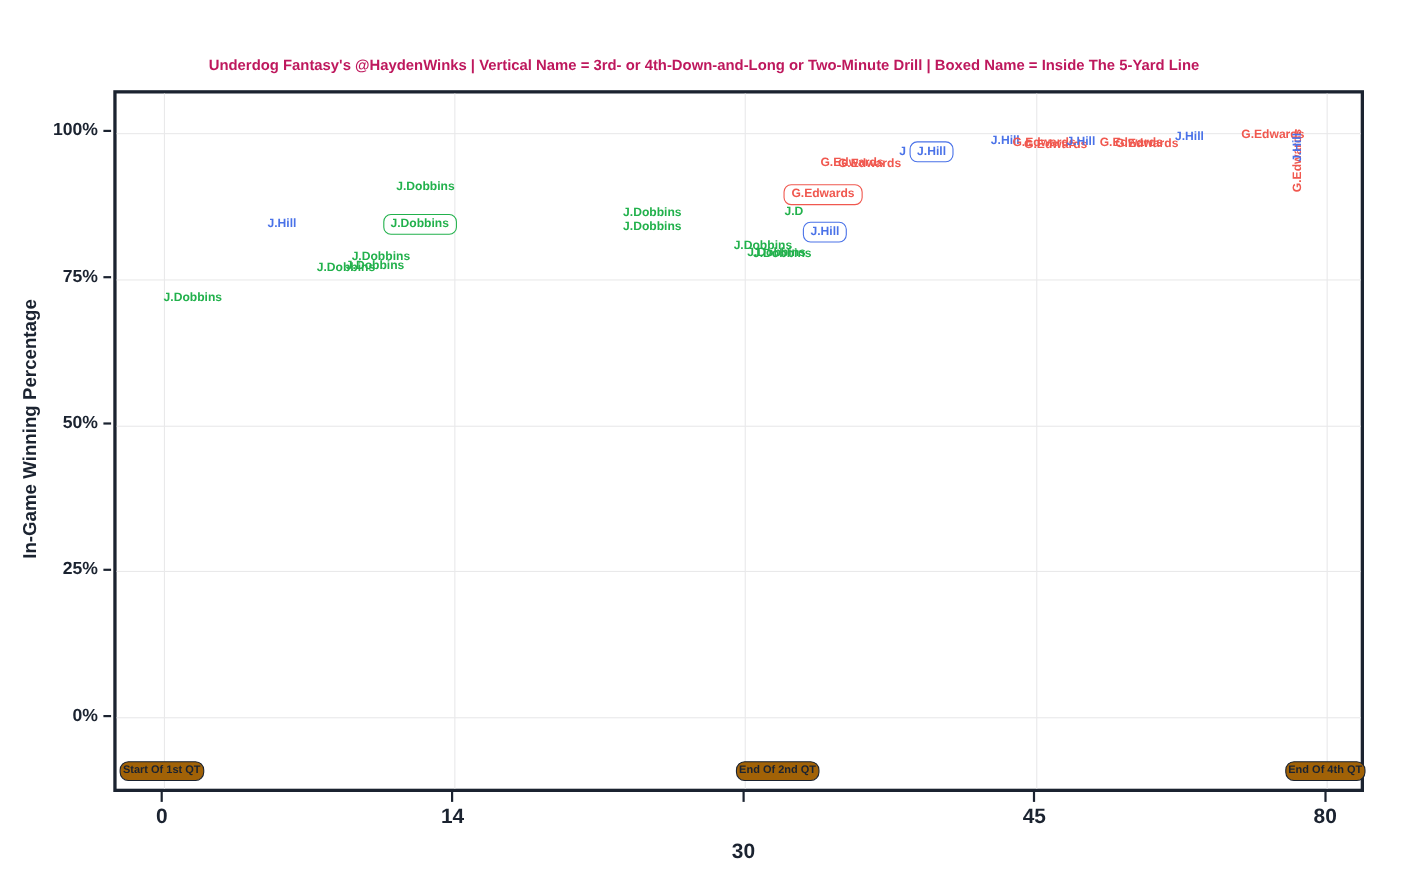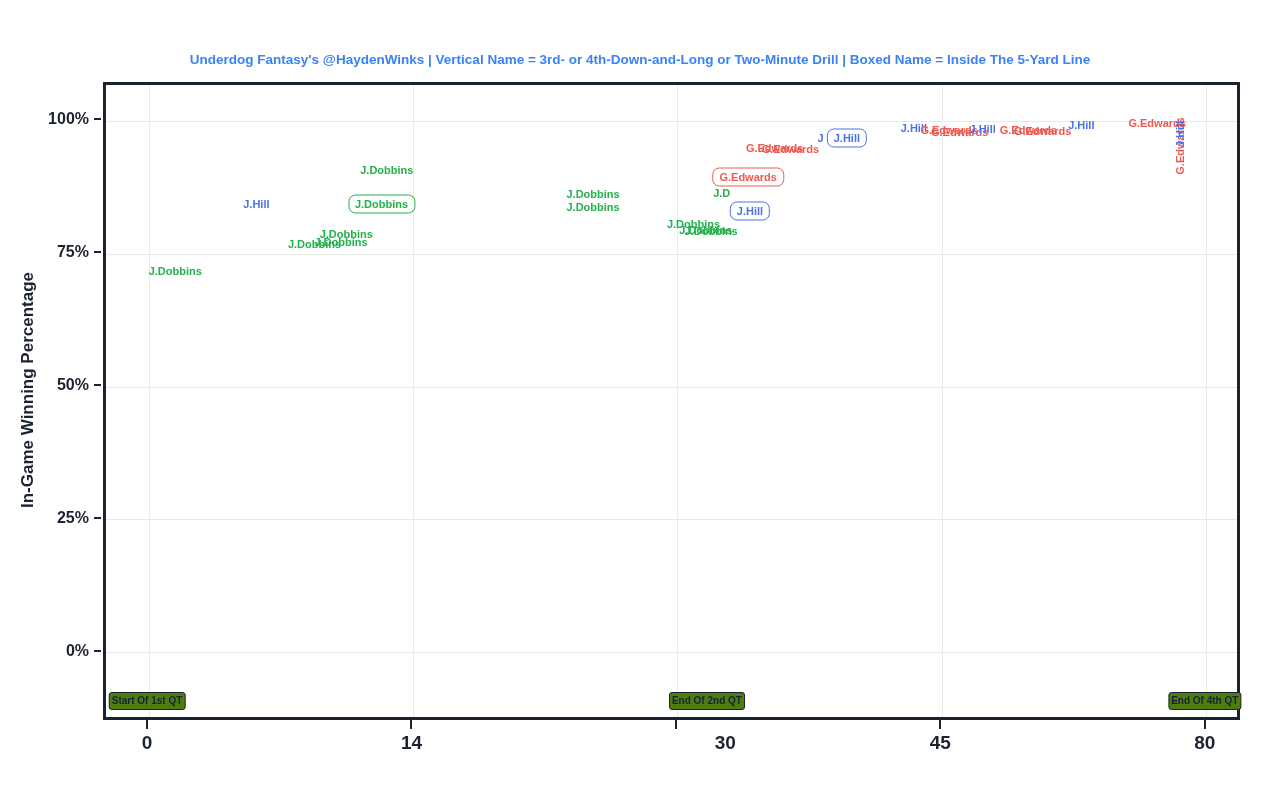--- a/index.html
+++ b/index.html
@@ -9,21 +9,21 @@
     color:#1b2330;overflow:hidden;position:relative;
   }
   #chart-root{position:absolute;inset:0;}
 
   .chart-title{
     position:absolute;left:0;top:6px;width:1280px;text-align:center;
     font-size:30px;font-weight:bold;letter-spacing:-0.2px;color:#1b2330;
   }
   .chart-subtitle{
     position:absolute;left:0;top:52px;width:1280px;text-align:center;
-    font-size:13.5px;font-weight:bold;color:#3b82f6;
+    font-size:13.5px;font-weight:bold;color:#be185d;
   }
 
   .ylabel-title{
     position:absolute;left:-152px;top:380px;width:360px;text-align:center;
     font-size:17px;font-weight:bold;color:#1b2330;
     transform:rotate(-90deg);transform-origin:center center;
   }
   .xlabel-title{
     position:absolute;left:0;top:765px;width:1280px;text-align:center;
     font-size:17px;font-weight:bold;color:#1b2330;
@@ -58,22 +58,22 @@
   .pt.boxed{
     border:1.3px solid currentColor;border-radius:7px;
     padding:3px 6px;background:rgba(255,255,255,0.82);
   }
   .pt.vertical{
     transform:translate(-50%,-50%) rotate(-90deg);
   }
 
   .qt-ann{
     position:absolute;white-space:nowrap;font-size:10px;font-weight:bold;
-    color:#1b2330;border:1.4px solid #1b2330;border-radius:3px;
-    padding:3px 2px;background:#4d7c0f;transform:translate(-50%,-50%);
+    color:#1b2330;border:1.4px solid #1b2330;border-radius:8px;
+    padding:3px 2px;background:#a16207;transform:translate(-50%,-50%);
     line-height:1;
   }
 </style>
 </head>
 <body>
 
 <div id="chart-root">
 
   <div class="chart-subtitle">Underdog Fantasy's @HaydenWinks | Vertical Name = 3rd- or 4th-Down-and-Long or Two-Minute Drill | Boxed Name = Inside The 5-Yard Line</div>
 
@@ -101,21 +101,21 @@
       <div class="ytick-label" style="top: 376.05px; left: -111px; width: 200px;">50%</div>
       <div class="ytick-mark" style="top: 251.133px; left: 94px;"></div>
       <div class="ytick-label" style="top: 243.133px; left: -111px; width: 200px;">75%</div>
       <div class="ytick-mark" style="top: 118.217px; left: 94px;"></div>
       <div class="ytick-label" style="top: 110.217px; left: -111px; width: 200px;">100%</div>
       <div class="xtick-mark" style="left: 146.07px; top: 720px;"></div>
       <div class="xtick-label" style="left: 87.0698px; top: 732px;">0</div>
       <div class="xtick-mark" style="left: 410.488px; top: 720px;"></div>
       <div class="xtick-label" style="left: 351.488px; top: 732px;">14</div>
       <div class="xtick-mark" style="left: 674.907px; top: 720px;"></div>
-      <div class="xtick-label" style="left: 615.907px; top: 732px; text-align: right;">30</div>
+      <div class="xtick-label" style="left: 615.907px; top: 764px;">30</div>
       <div class="xtick-mark" style="left: 939.326px; top: 720px;"></div>
       <div class="xtick-label" style="left: 880.326px; top: 732px;">45</div>
       <div class="xtick-mark" style="left: 1203.74px; top: 720px;"></div>
       <div class="xtick-label" style="left: 1144.74px; top: 732px;">80</div>
     </div>
   <div id="points-layer">
       <div class="pt green" style="left: 175.274px; top: 270.742px;">J.Dobbins</div>
       <div class="pt blue" style="left: 256.363px; top: 204.283px;">J.Hill</div>
       <div class="pt green" style="left: 314.535px; top: 244.158px;">J.Dobbins</div>
       <div class="pt green" style="left: 346.265px; top: 233.525px;">J.Dobbins</div>

